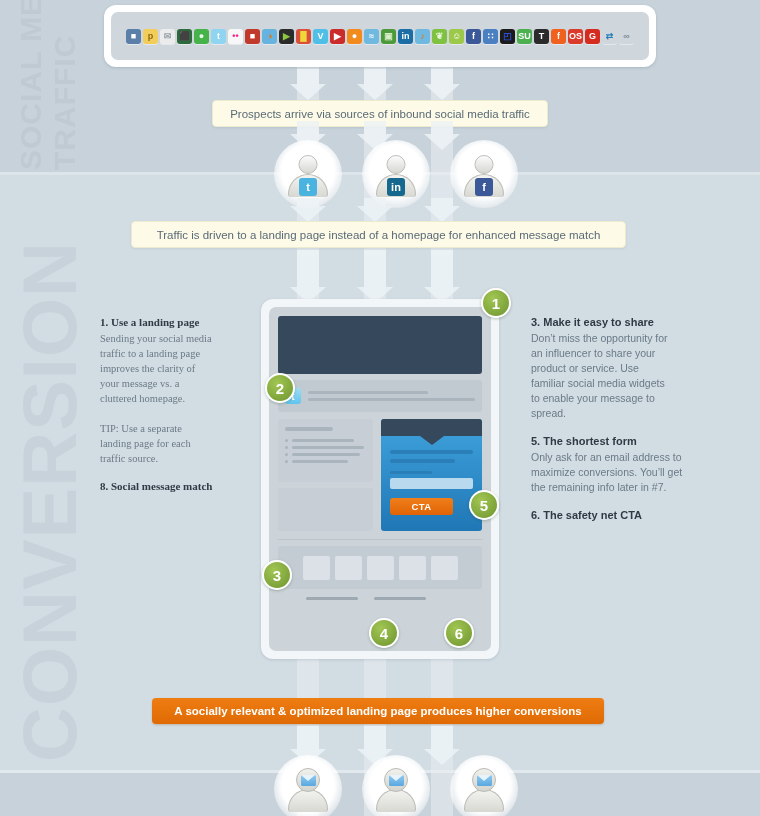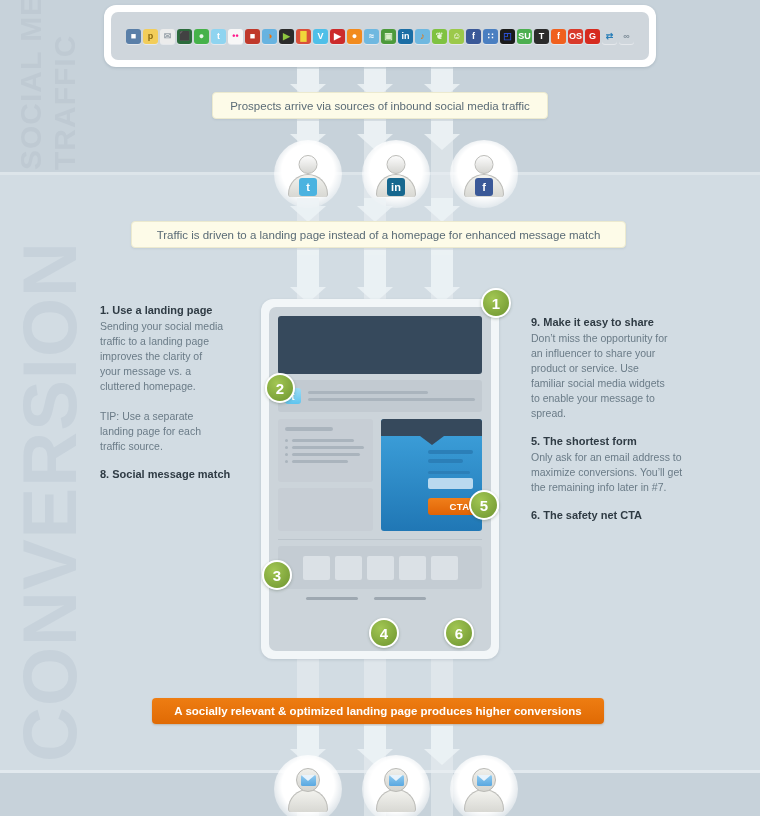--- a/index.html
+++ b/index.html
@@ -112,21 +112,21 @@
   .callout {
     position: absolute;
     background: #fdfbe8;
     border: 1px solid #eceacf;
     border-radius: 4px;
     color: #5a6b76;
     font-size: 11.5px;
     display: flex; align-items: center; justify-content: center;
     box-shadow: 0 1px 2px rgba(90,110,125,.12);
   }
-  .callout-1 { left: 212px; top: 92px; width: 336px; height: 27px; }
+  .callout-1 { left: 212px; top: 100px; width: 336px; height: 27px; }
   .callout-2 { left: 131px; top: 221px; width: 495px; height: 27px; }
 
   
   .avatar-group { position: absolute; display: flex; gap: 20px; }
   .avatar {
     position: relative;
     width: 68px; height: 68px;
     border-radius: 50%;
     background: radial-gradient(circle at 50% 45%, #ffffff 52%, rgba(255,255,255,.10) 82%, rgba(255,255,255,0) 100%);
     display: flex; align-items: flex-end; justify-content: center;
@@ -235,21 +235,21 @@
   .lp-form-top {
     height: 17px; background: #36495c; position: relative;
   }
   .lp-form-top::after {
     content: ""; position: absolute; left: 50%; bottom: -9px;
     transform: translateX(-50%);
     border-left: 12px solid transparent;
     border-right: 12px solid transparent;
     border-top: 9px solid #36495c;
   }
-  .lp-form-body { padding: 14px 9px 9px; margin-left: 38px; }
+  .lp-form-body { padding: 14px 9px 9px; }
   .lp-fline { height: 4px; background: #2b7fb8; border-radius: 2px; margin-bottom: 5px; }
   .lp-flabel { height: 3px; width: 42px; background: #2b7fb8; border-radius: 2px; margin: 8px 0 4px; }
   .lp-input { height: 11px; background: #b9d9ef; border-radius: 2px; }
   .lp-cta {
     margin-top: 9px; height: 17px; width: 63px;
     background: linear-gradient(#f07f1a, #e06305);
     border-radius: 3px;
     color: #fff; font-size: 9.5px; font-weight: bold;
     display: flex; align-items: center; justify-content: center;
     letter-spacing: .4px;
@@ -270,21 +270,21 @@
     background: radial-gradient(circle at 38% 32%, #a2c653, #6d942f);
     border: 2px solid #ffffff;
     color: #fff; font-size: 15px; font-weight: bold;
     display: flex; align-items: center; justify-content: center;
     box-shadow: 0 1px 3px rgba(50,70,40,.3);
     z-index: 20;
   }
 
   
   .tipcol { position: absolute; width: 155px; color: #6a7b87; }
-  .tipcol.left  { left: 100px; top: 304px; }
+  .tipcol.left  { left: 100px; top: 316px; font-family: Liberation Serif, serif; }
   .tipcol.right { left: 531px; top: 316px; width: 165px; }
   .tip-title {
     font-size: 11px; font-weight: bold; color: #2f3b44;
     margin-bottom: 3px;
   }
   .tip-body { font-size: 10.5px; line-height: 15px; color: #6a7b87; white-space: pre-line; }
   .tip { margin-bottom: 14px; }
 
   
   .banner {
@@ -522,21 +522,21 @@
 TIP: Use a separate
 landing page for each
 traffic source.</div>
       </div>
       <div class="tip">
         <div class="tip-title">8. Social message match</div>
       </div>
     </div>
   <div class="tipcol right" id="tips-right">
       <div class="tip">
-        <div class="tip-title">9. Make it easy to share</div>
+        <div class="tip-title">3. Make it easy to share</div>
         <div class="tip-body">Don’t miss the opportunity for
 an influencer to share your
 product or service. Use
 familiar social media widgets
 to enable your message to
 spread.</div>
       </div>
       <div class="tip">
         <div class="tip-title">5. The shortest form</div>
         <div class="tip-body">Only ask for an email address to

